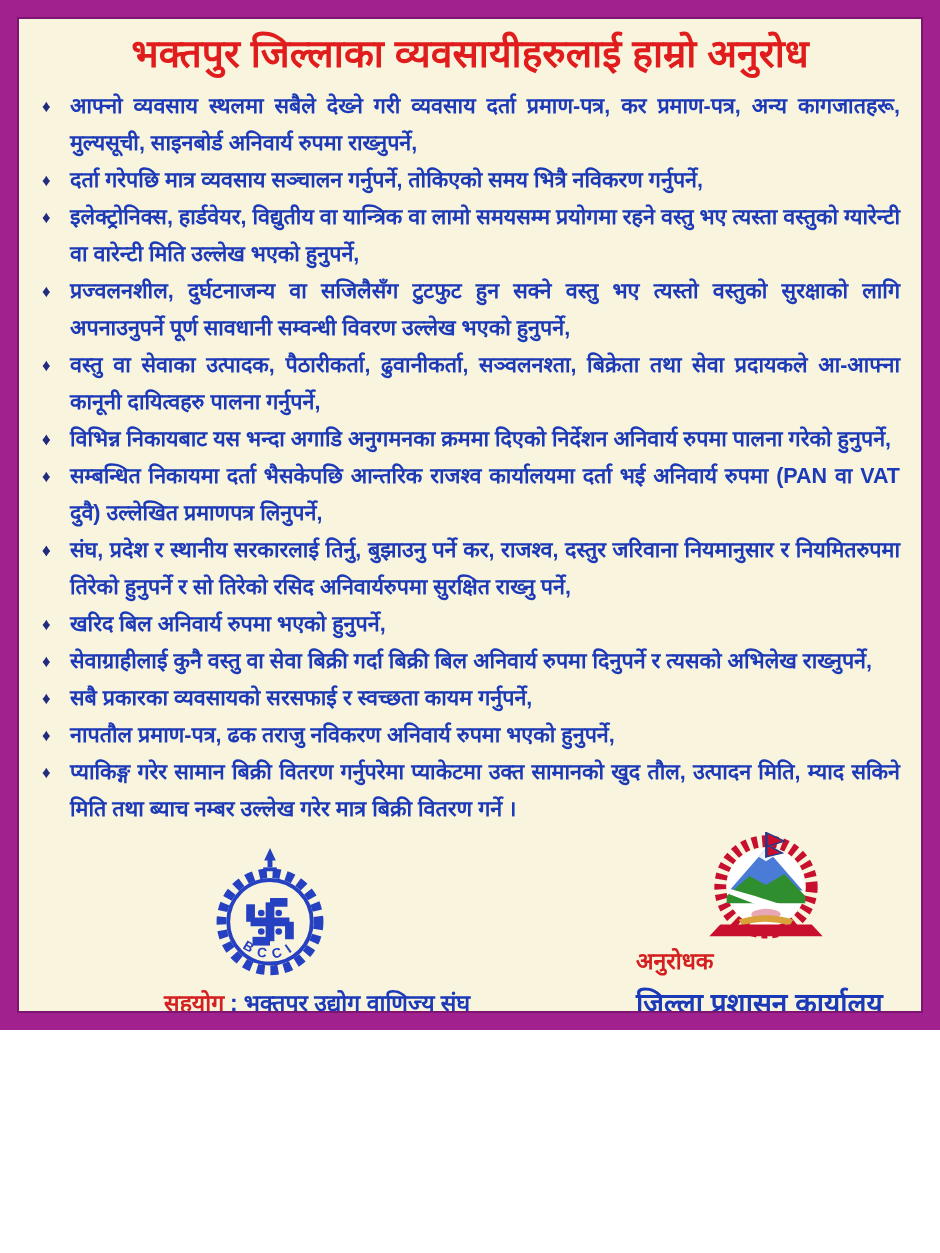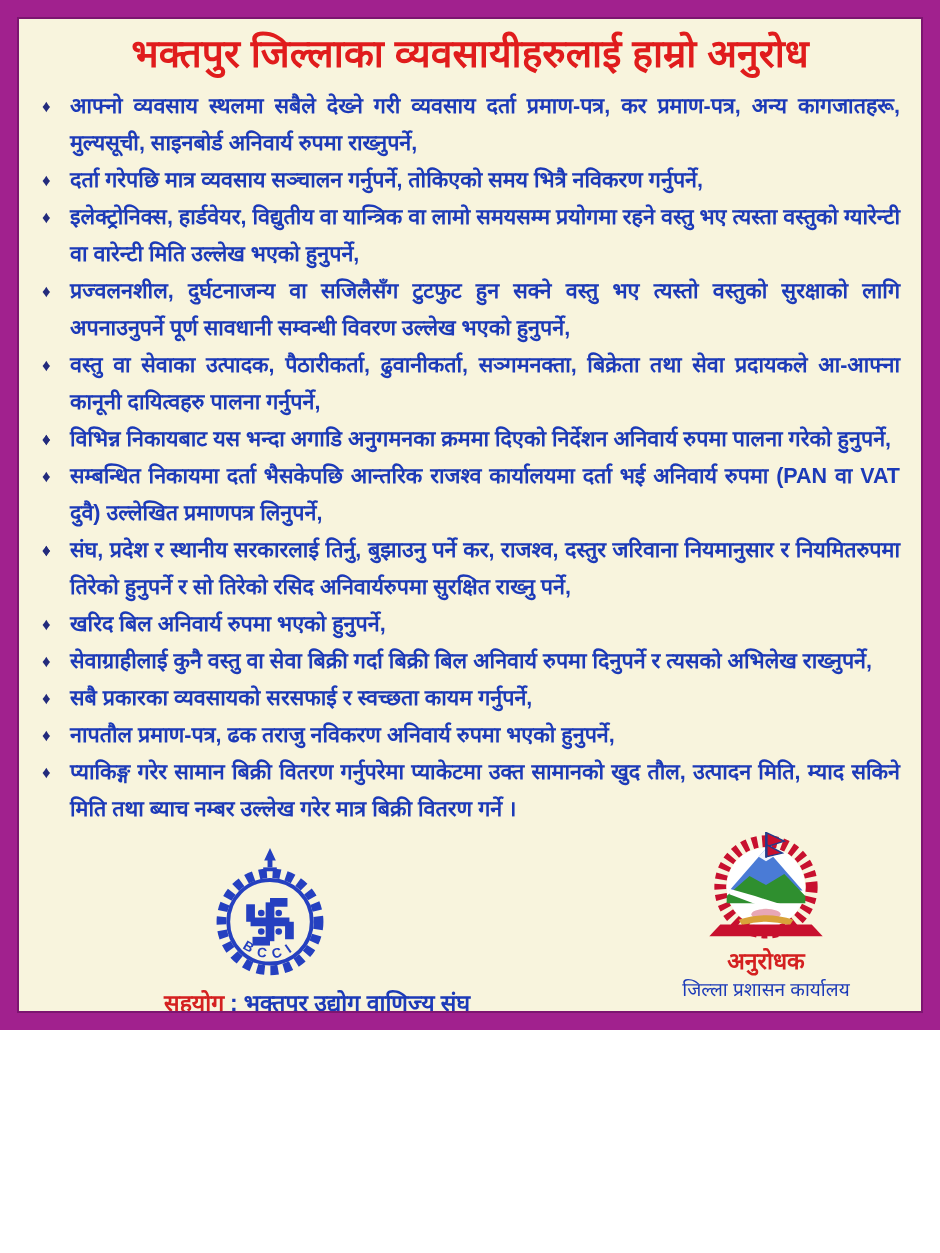--- a/index.html
+++ b/index.html
@@ -66,33 +66,33 @@
     font-weight:bold;
     text-align:right;
   }
   .left-caption .label{color:#d42020;}
   .left-caption .sep{color:#1c3ab8;padding:0 6px;}
   .left-caption .org{color:#1c3ab8;}
   .right-block{
     position:absolute;
     left:596px;top:0;
     width:260px;
-    text-align:center;
+    text-align:left;
   }
   .right-caption-requester{
     margin-top:2px;
     color:#d42020;
     font-size:23px;
     font-weight:bold;
   }
   .right-caption-office{
-    margin-top:0;
+    margin-top:7px;
     color:#1c3ab8;
-    font-size:19px;
-    font-weight:normal;
+    font-size:28px;
+    font-weight:bold;
   }
   .right-caption-district{
     margin-top:22px;
     color:#1c3ab8;
     font-size:16px;
     font-weight:bold;
   }
   svg{display:block;margin:0 auto;}
 </style>
 </head>
@@ -101,21 +101,21 @@
 <div class="poster">
   <div class="sheet">
 
     <div class="title">भक्तपुर जिल्लाका व्यवसायीहरुलाई हाम्रो अनुरोध</div>
 
     <ul class="rules">
       <li class="rule"><span class="diamond">♦</span><span>आफ्नो व्यवसाय स्थलमा सबैले देख्ने गरी व्यवसाय दर्ता प्रमाण-पत्र, कर प्रमाण-पत्र, अन्य कागजातहरू, मुल्यसूची, साइनबोर्ड अनिवार्य रुपमा राख्नुपर्ने,</span></li>
       <li class="rule"><span class="diamond">♦</span><span>दर्ता गरेपछि मात्र व्यवसाय सञ्चालन गर्नुपर्ने, तोकिएको समय भित्रै नविकरण गर्नुपर्ने,</span></li>
       <li class="rule"><span class="diamond">♦</span><span>इलेक्ट्रोनिक्स, हार्डवेयर, विद्युतीय वा यान्त्रिक वा लामो समयसम्म प्रयोगमा रहने वस्तु भए त्यस्ता वस्तुको ग्यारेन्टी वा वारेन्टी मिति उल्लेख भएको हुनुपर्ने,</span></li>
       <li class="rule"><span class="diamond">♦</span><span>प्रज्वलनशील, दुर्घटनाजन्य वा सजिलैसँग टुटफुट हुन सक्ने वस्तु भए त्यस्तो वस्तुको सुरक्षाको लागि अपनाउनुपर्ने पूर्ण सावधानी सम्वन्धी विवरण उल्लेख भएको हुनुपर्ने,</span></li>
-      <li class="rule"><span class="diamond">♦</span><span>वस्तु वा सेवाका उत्पादक, पैठारीकर्ता, ढुवानीकर्ता, सञ्गमनक्ता, बिक्रेता तथा सेवा प्रदायकले आ-आफ्ना कानूनी दायित्वहरु पालना गर्नुपर्ने,</span></li>
+      <li class="rule"><span class="diamond">♦</span><span>वस्तु वा सेवाका उत्पादक, पैठारीकर्ता, ढुवानीकर्ता, सञ्वलनश्ता, बिक्रेता तथा सेवा प्रदायकले आ-आफ्ना कानूनी दायित्वहरु पालना गर्नुपर्ने,</span></li>
       <li class="rule"><span class="diamond">♦</span></li>
       <li class="rule"><span class="diamond">♦</span><span>विभिन्न निकायबाट यस भन्दा अगाडि अनुगमनका क्रममा दिएको निर्देशन अनिवार्य रुपमा पालना गरेको हुनुपर्ने,</span></li>
       <li class="rule"><span class="diamond">♦</span><span>सम्बन्धित निकायमा दर्ता भैसकेपछि आन्तरिक राजश्व कार्यालयमा दर्ता भई अनिवार्य रुपमा (PAN वा VAT दुवै) उल्लेखित प्रमाणपत्र लिनुपर्ने,</span></li>
       <li class="rule"><span class="diamond">♦</span></li>
       <li class="rule"><span class="diamond">♦</span><span>संघ, प्रदेश र स्थानीय सरकारलाई तिर्नु, बुझाउनु पर्ने कर, राजश्व, दस्तुर जरिवाना नियमानुसार र नियमितरुपमा तिरेको हुनुपर्ने र सो तिरेको रसिद अनिवार्यरुपमा सुरक्षित राख्नु पर्ने,</span></li>
       <li class="rule"><span class="diamond">♦</span><span>खरिद बिल अनिवार्य रुपमा भएको हुनुपर्ने,</span></li>
       <li class="rule"><span class="diamond">♦</span><span>सेवाग्राहीलाई कुनै वस्तु वा सेवा बिक्री गर्दा बिक्री बिल अनिवार्य रुपमा दिनुपर्ने र त्यसको अभिलेख राख्नुपर्ने,</span></li>
       <li class="rule"><span class="diamond">♦</span><span>सबै प्रकारका व्यवसायको सरसफाई र स्वच्छता कायम गर्नुपर्ने,</span></li>
       <li class="rule"><span class="diamond">♦</span><span>नापतौल प्रमाण-पत्र, ढक तराजु नविकरण अनिवार्य रुपमा भएको हुनुपर्ने,</span></li>
       <li class="rule"><span class="diamond">♦</span><span>प्याकिङ्ग गरेर सामान बिक्री वितरण गर्नुपरेमा प्याकेटमा उक्त सामानको खुद तौल, उत्पादन मिति, म्याद सकिने मिति तथा ब्याच नम्बर उल्लेख गरेर मात्र बिक्री वितरण गर्ने ।</span></li>

